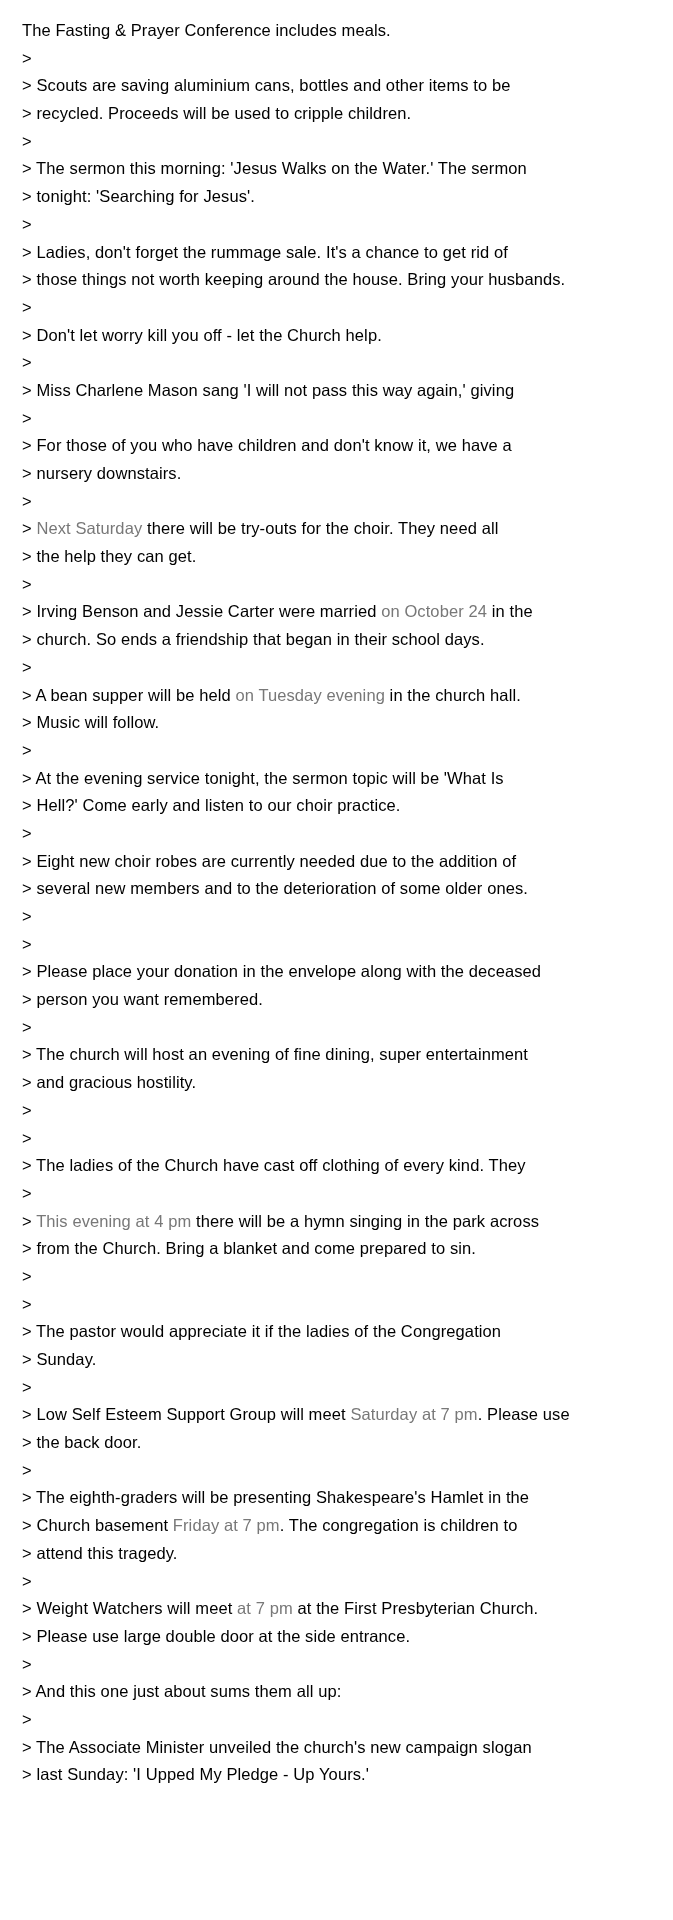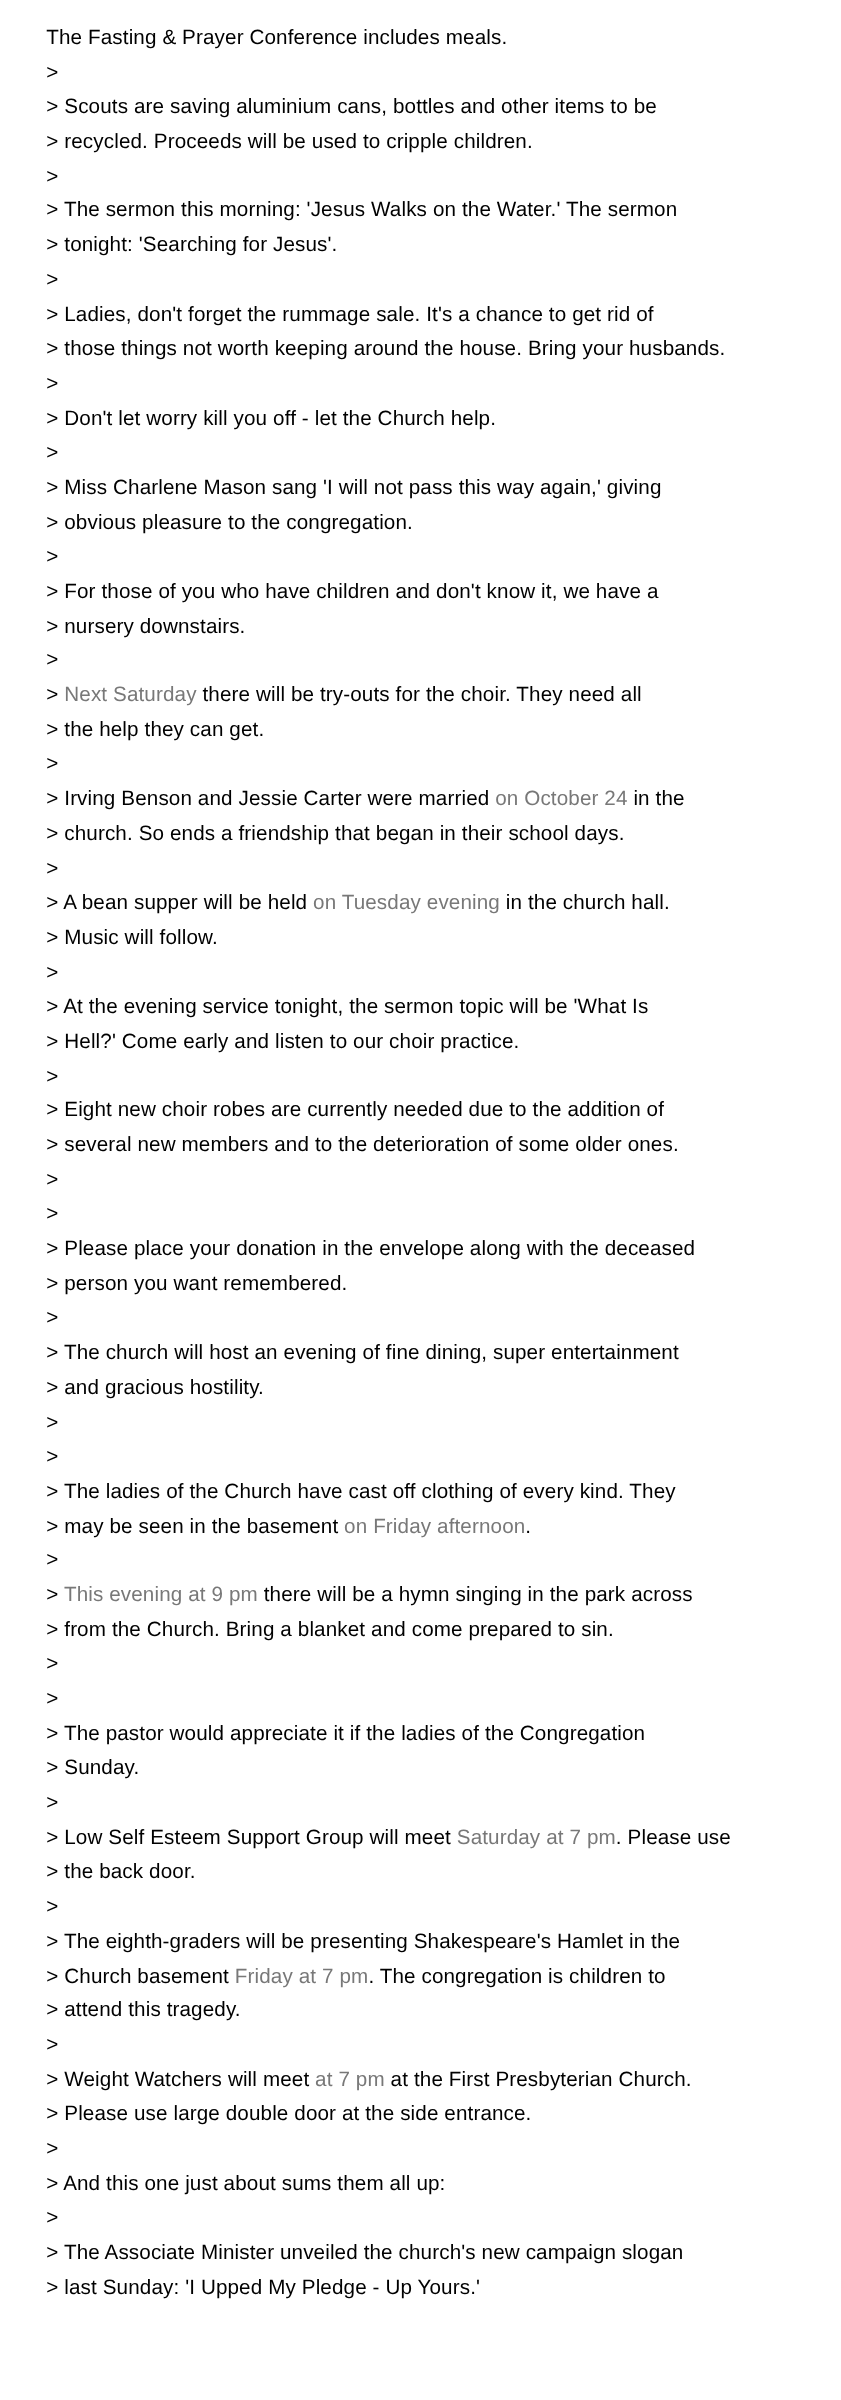--- a/index.html
+++ b/index.html
@@ -7,21 +7,21 @@
     padding: 0;
     background: #ffffff;
     width: 673px;
     height: 1920px;
     overflow: hidden;
   }
   .quoted-message {
     box-sizing: border-box;
     width: 673px;
     height: 1920px;
-    padding: 17px 0 0 37px;
+    padding: 17px 0 0 22px;
     font-family: "Liberation Sans", sans-serif;
     font-size: 16.5px;
     letter-spacing: 0.1px;
     line-height: 27.7px;
     color: var(--text-color, #000000);
     overflow: hidden;
   }
   .line {
     white-space: pre;
     height: 27.7px;
@@ -41,21 +41,20 @@
     <div class="line"><span>&gt;</span></div>
     <div class="line"><span>&gt; The sermon this morning: 'Jesus Walks on the Water.' The sermon</span></div>
     <div class="line"><span>&gt; tonight: 'Searching for Jesus'.</span></div>
     <div class="line"><span>&gt;</span></div>
     <div class="line"><span>&gt; Ladies, don't forget the rummage sale. It's a chance to get rid of</span></div>
     <div class="line"><span>&gt; those things not worth keeping around the house. Bring your husbands.</span></div>
     <div class="line"><span>&gt;</span></div>
     <div class="line"><span>&gt; Don't let worry kill you off - let the Church help.</span></div>
     <div class="line"><span>&gt;</span></div>
     <div class="line"><span>&gt; Miss Charlene Mason sang 'I will not pass this way again,' giving</span></div>
-    <div class="line"><span>&gt; obvious pleasure to the congregation.</span></div>
     <div class="line"><span>&gt;</span></div>
     <div class="line"><span>&gt; For those of you who have children and don't know it, we have a</span></div>
     <div class="line"><span>&gt; nursery downstairs.</span></div>
     <div class="line"><span>&gt;</span></div>
     <div class="line"><span>&gt; </span><span class="detected">Next Saturday</span><span> there will be try-outs for the choir. They need all</span></div>
     <div class="line"><span>&gt; the help they can get.</span></div>
     <div class="line"><span>&gt;</span></div>
     <div class="line"><span>&gt; Irving Benson and Jessie Carter were married </span><span class="detected">on October 24</span><span> in the</span></div>
     <div class="line"><span>&gt; church. So ends a friendship that began in their school days.</span></div>
     <div class="line"><span>&gt;</span></div>
@@ -70,23 +69,22 @@
     <div class="line"><span>&gt;</span></div>
     <div class="line"><span>&gt;</span></div>
     <div class="line"><span>&gt; Please place your donation in the envelope along with the deceased</span></div>
     <div class="line"><span>&gt; person you want remembered.</span></div>
     <div class="line"><span>&gt;</span></div>
     <div class="line"><span>&gt; The church will host an evening of fine dining, super entertainment</span></div>
     <div class="line"><span>&gt; and gracious hostility.</span></div>
     <div class="line"><span>&gt;</span></div>
     <div class="line"><span>&gt;</span></div>
     <div class="line"><span>&gt; The ladies of the Church have cast off clothing of every kind. They</span></div>
-    <div class="line"><span>&gt; may be seen in the basement </span><span class="detected">on Friday afternoon</span><span>.</span></div>
     <div class="line"><span>&gt;</span></div>
-    <div class="line"><span>&gt; </span><span class="detected">This evening at 9 pm</span><span> there will be a hymn singing in the park across</span></div>
+    <div class="line"><span>&gt; </span><span class="detected">This evening at 4 pm</span><span> there will be a hymn singing in the park across</span></div>
     <div class="line"><span>&gt; from the Church. Bring a blanket and come prepared to sin.</span></div>
     <div class="line"><span>&gt;</span></div>
     <div class="line"><span>&gt;</span></div>
     <div class="line"><span>&gt; The pastor would appreciate it if the ladies of the Congregation</span></div>
     <div class="line"><span>&gt; Sunday.</span></div>
     <div class="line"><span>&gt;</span></div>
     <div class="line"><span>&gt; Low Self Esteem Support Group will meet </span><span class="detected">Saturday at 7 pm</span><span>. Please use</span></div>
     <div class="line"><span>&gt; the back door.</span></div>
     <div class="line"><span>&gt;</span></div>
     <div class="line"><span>&gt; The eighth-graders will be presenting Shakespeare's Hamlet in the</span></div>

